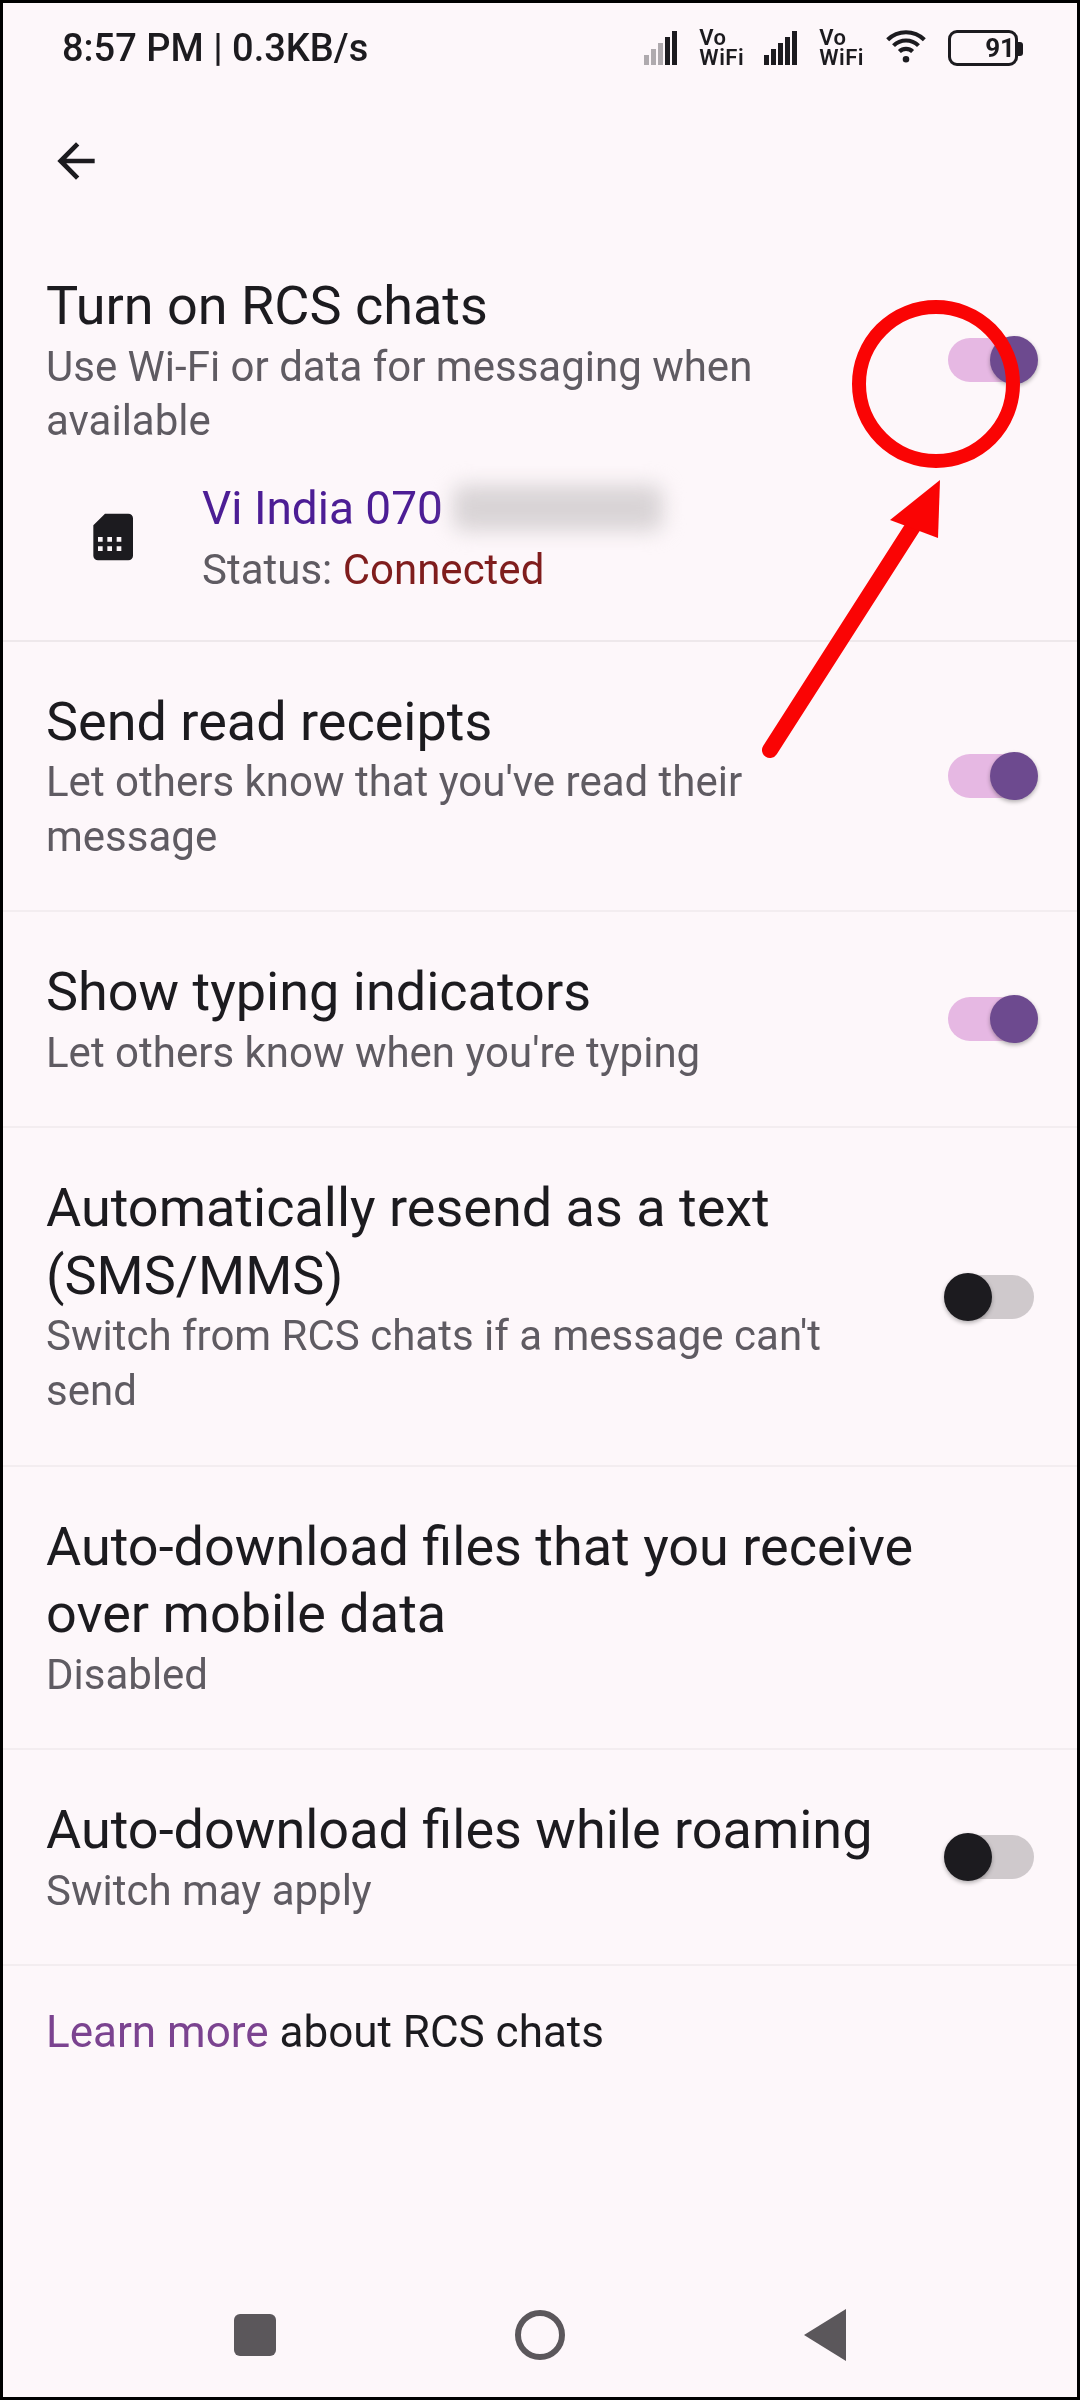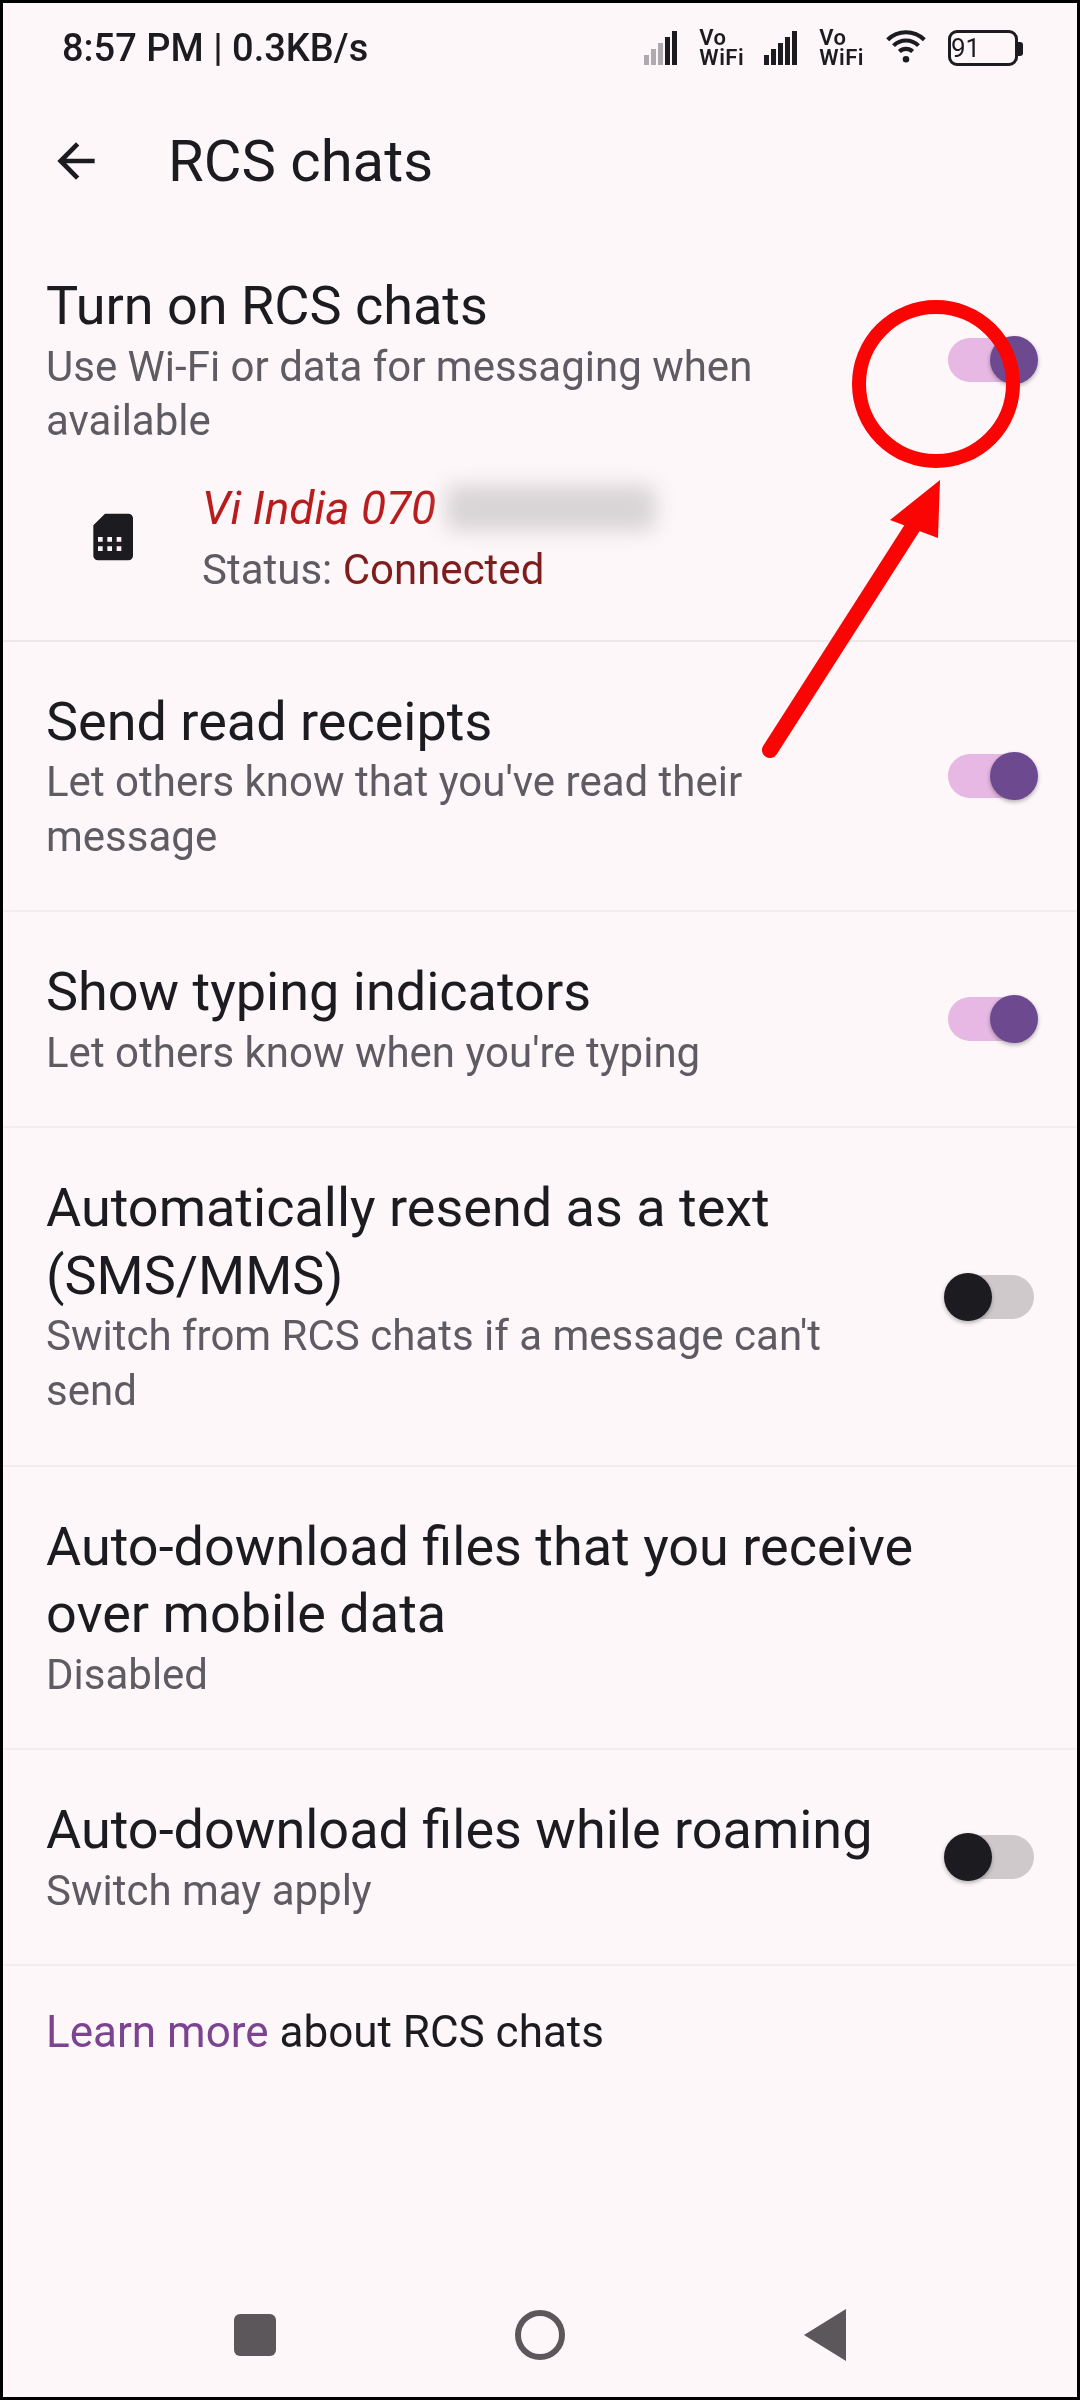--- a/index.html
+++ b/index.html
@@ -27,22 +27,22 @@
   .status-right { display: flex; align-items: center; gap: 20px; }
   .signal-group { display: flex; align-items: flex-end; gap: 2px; margin-right: 2px;}
   .sig-bar { width: 5px; background: #1c1b1f; }
   .vowifi { font-size: 22px; line-height: 20px; text-align: left; font-weight:600; letter-spacing:0.5px;}
   .wifi-icon { width: 44px; height: 44px; }
   .battery {
     width: 70px; height: 36px;
     border: 3px solid #1c1b1f;
     border-radius: 9px;
     position: relative;
-    display: flex; align-items: center; justify-content: flex-start;
-    font-size: 26px; font-weight: 400;
+    display: flex; align-items: center; justify-content: flex-end;
+    font-size: 26px; font-weight: 700;
   }
   .battery::after {
     content: "";
     position: absolute; right: -8px; top: 9px;
     width: 5px; height: 14px;
     background: #1c1b1f;
     border-radius: 0 3px 3px 0;
   }
 
   
@@ -95,22 +95,22 @@
     gap: 54px;
     border-bottom: 2px solid rgba(0,0,0,0.06);
   }
   .sim-icon {
     width: 72px; height: 72px;
     display:flex; align-items:center; justify-content:center;
     margin-left: 30px;
   }
   .sim-text { flex:1; }
   .sim-name {
-     font-size: 46px; color:#b91c1c; font-weight:400;
-     display:flex; align-items:center; gap:6px;font-style:italic;
+     font-size: 46px; color:#4c1d95; font-weight:400;
+     display:flex; align-items:center; gap:6px;
   }
   .blur {
     display:inline-block;
     width: 210px; height: 46px;
     background: #d9d4d6;
     filter: blur(10px);
     border-radius: 10px;
     margin-left: 4px;
   }
   .sim-status { font-size: 42px; color:#5f5b62; margin-top:10px;}
@@ -229,21 +229,20 @@
     </span>
   </div>
 </div>
 
 <div class="header">
   <div class="back-btn">
     <svg width="56" height="56" viewBox="0 0 24 24">
         <path fill="#1c1b1f" d="M20 11H7.83l5.59-5.59L12 4l-8 8 8 8 1.41-1.41L7.83 13H20z"></path>
       </svg>
   </div>
-  <div class="header-title">RCS chats</div>
 </div>
 
 <div class="settings">
 
   <div class="row first">
     <div class="row-text">
       <div class="row-title">Turn on RCS chats</div>
       <div class="row-sub">Use Wi-Fi or data for messaging when available</div>
     </div>
     <div class="switch on">

